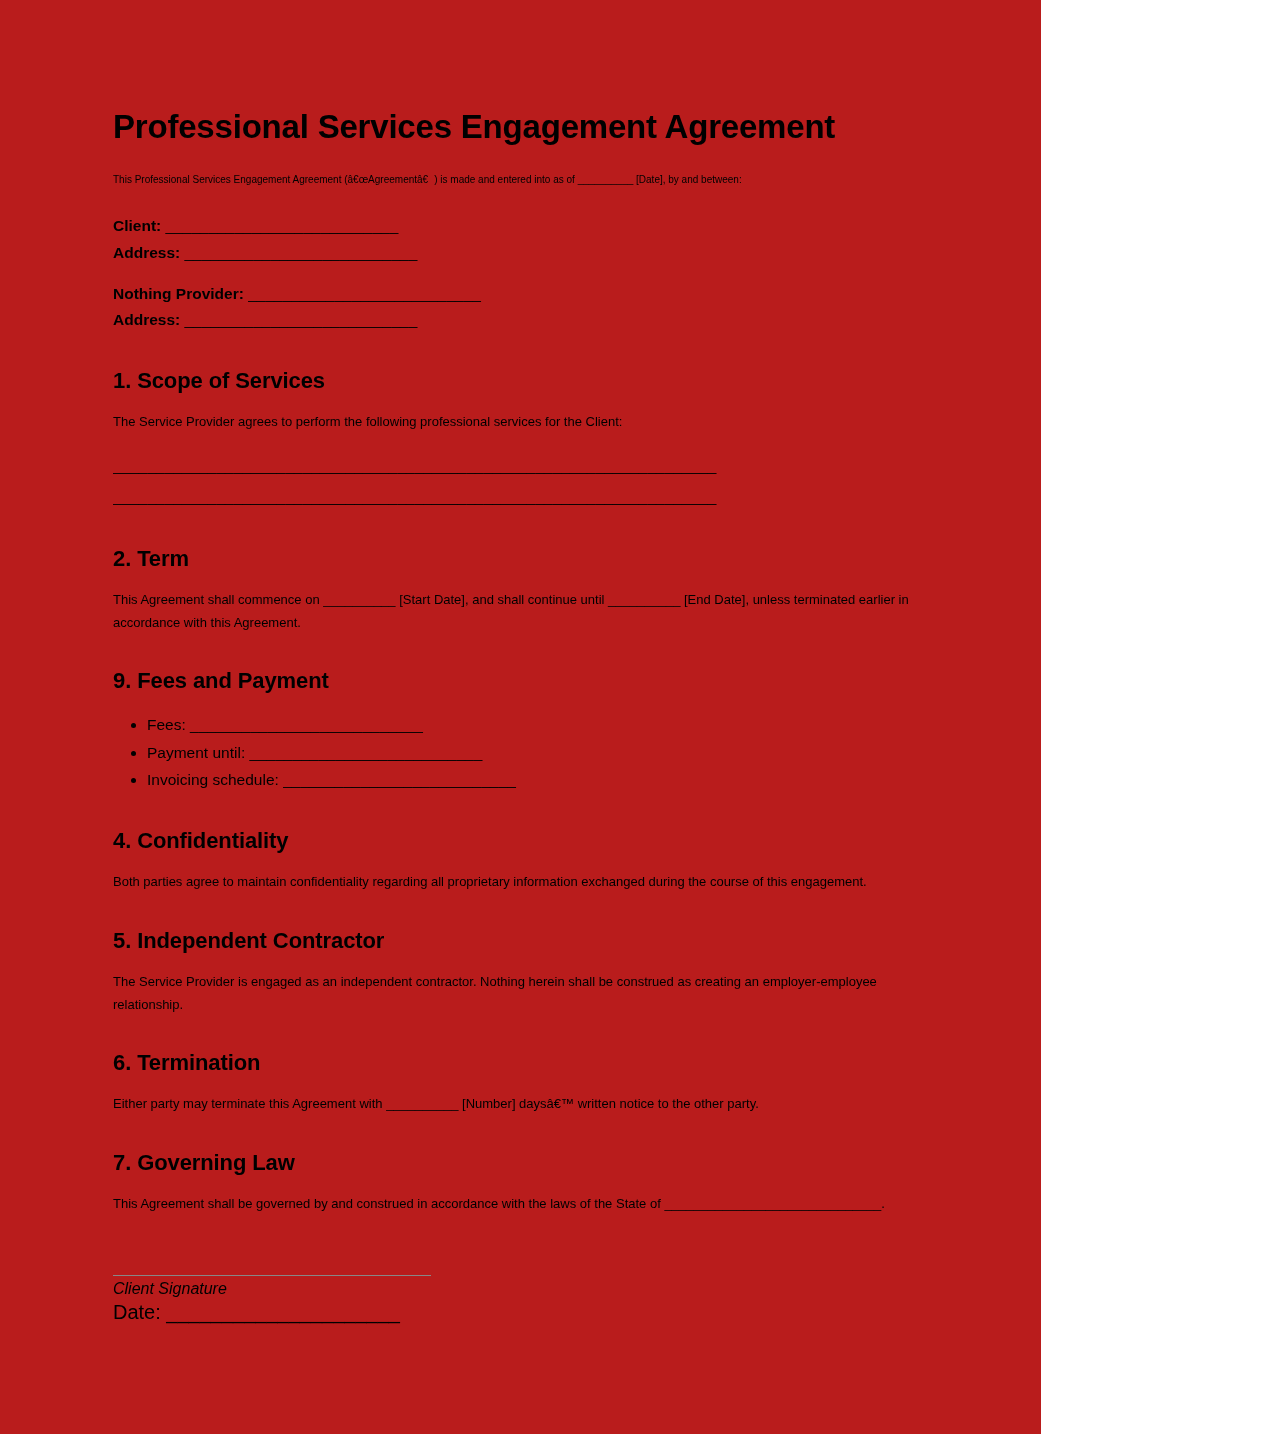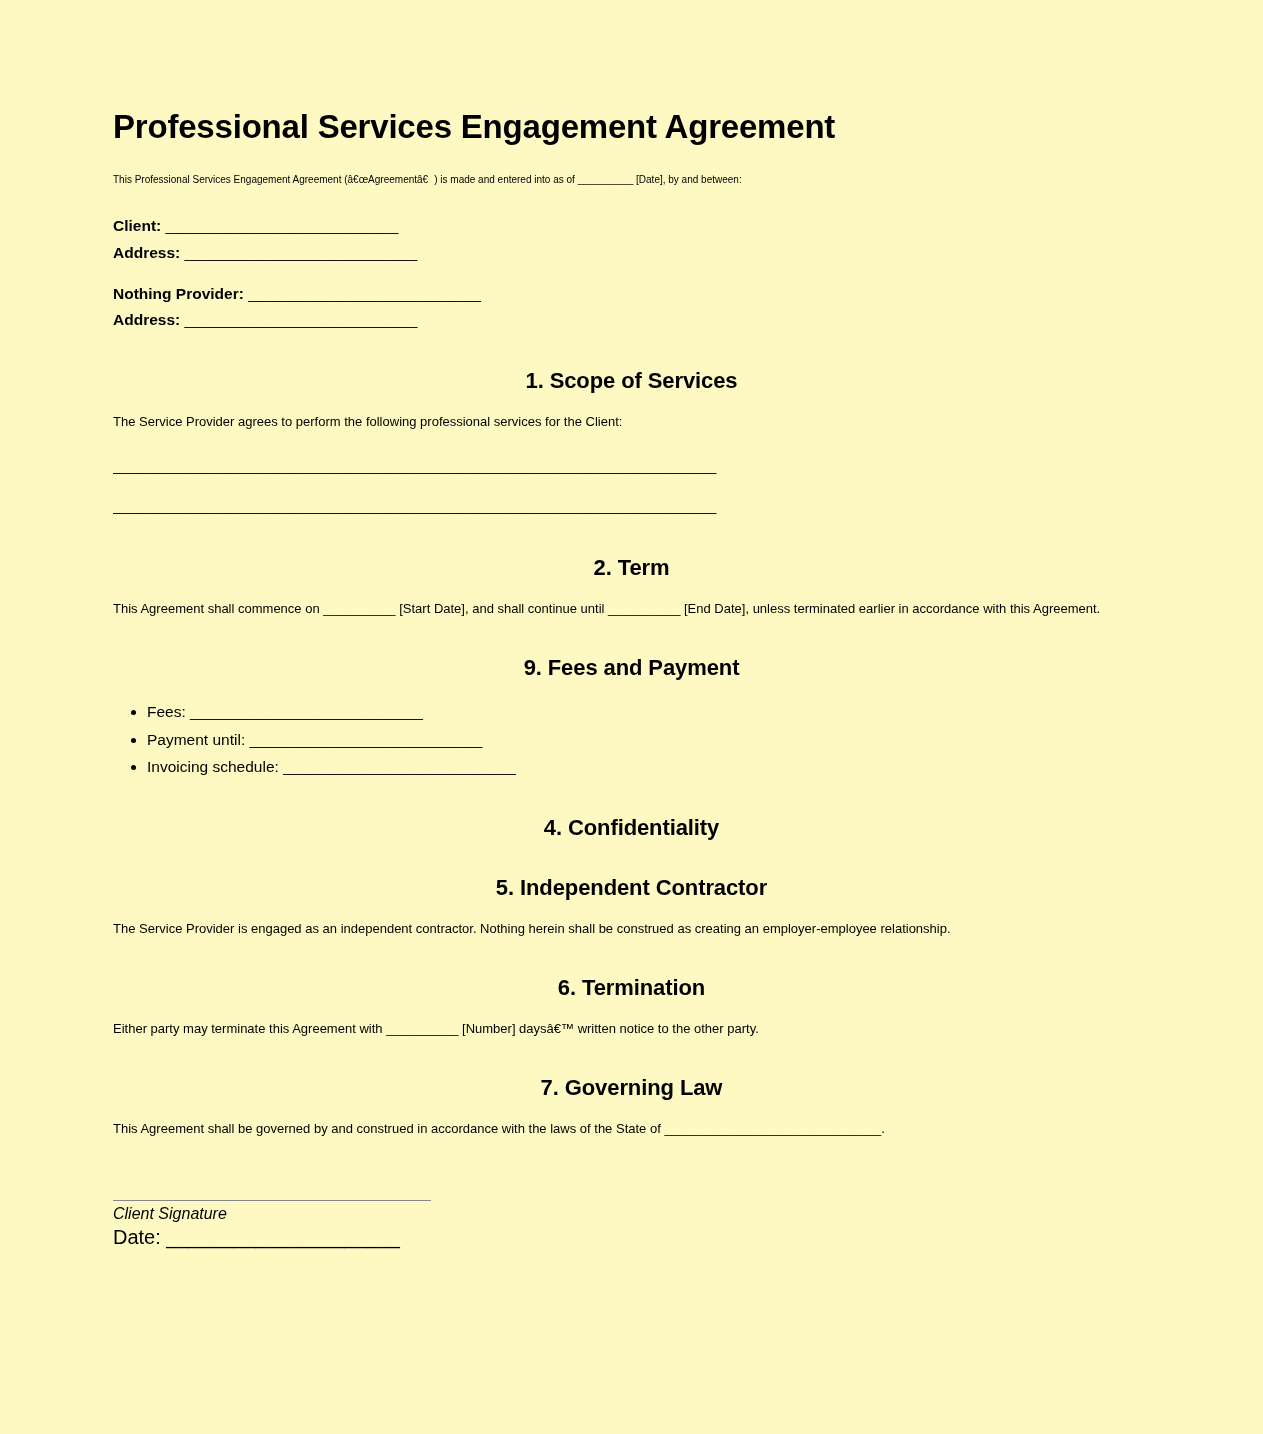--- a/index.html
+++ b/index.html
@@ -9,25 +9,25 @@
   }
   body {
     width: 1263px;
     height: 1434px;
     font-family: "Liberation Sans", sans-serif;
     color: #000000;
     -webkit-font-smoothing: antialiased;
   }
   .page {
     position: relative;
-    width: 1263px;
+    width: 1041px;
     height: 1434px;
     box-sizing: border-box;
     padding: 108px 113px 0 113px;
-    background: #fef9c3;
+    background: #b91c1c;
   }
   .doc-title {
     font-size: 33px;
     font-weight: bold;
     line-height: 1.15;
     margin: 0 0 26px 0;
     letter-spacing: -0.2px;
   }
   .intro-para {
     font-size: 10px;
@@ -51,39 +51,37 @@
   }
   .section {
     margin: 0;
   }
   h2.section-heading {
     font-size: 22px;
     font-weight: bold;
     line-height: 1.2;
     margin: 34px 0 17px 0;
     letter-spacing: -0.1px;
-    text-align: center;
   }
   p.section-body {
     font-size: 13px;
     line-height: 1.72;
     margin: 0;
     max-width: 1040px;
   }
   .blank-lines {
     margin: 16px 0 0 0;
     font-size: 15.5px;
     line-height: 2.0;
     letter-spacing: 0px;
   }
   .blank-lines .rule-line {
     display: block;
     white-space: nowrap;
     overflow: hidden;
-    margin-top: 9px;
   }
   ul.fee-list {
     margin: 12px;
     padding: 0 0 0 22px;
     list-style: disc;
   }
   ul.fee-list li {
     font-size: 15.5px;
     line-height: 1.78;
     margin: 0;
@@ -148,20 +146,21 @@
     <h2 class="section-heading">9. Fees and Payment</h2>
     <ul class="fee-list">
       <li><span>Fees: </span><span class="blank">___________________________</span></li>
       <li><span>Payment until: </span><span class="blank">___________________________</span></li>
       <li><span>Invoicing schedule: </span><span class="blank">___________________________</span></li>
     </ul>
   </section>
 
   <section class="section">
     <h2 class="section-heading">4. Confidentiality</h2>
+    <p class="section-body">Both parties agree to maintain confidentiality regarding all proprietary information exchanged during the course of this engagement.</p>
   </section>
 
   <section class="section">
     <h2 class="section-heading">5. Independent Contractor</h2>
     <p class="section-body">The Service Provider is engaged as an independent contractor. Nothing herein shall be construed as creating an employer-employee relationship.</p>
   </section>
 
   <section class="section">
     <h2 class="section-heading">6. Termination</h2>
     <p class="section-body"><span>Either party may terminate this Agreement with </span><span class="blank">__________</span><span> [Number] daysâ€™ written notice to the other party.</span></p>

